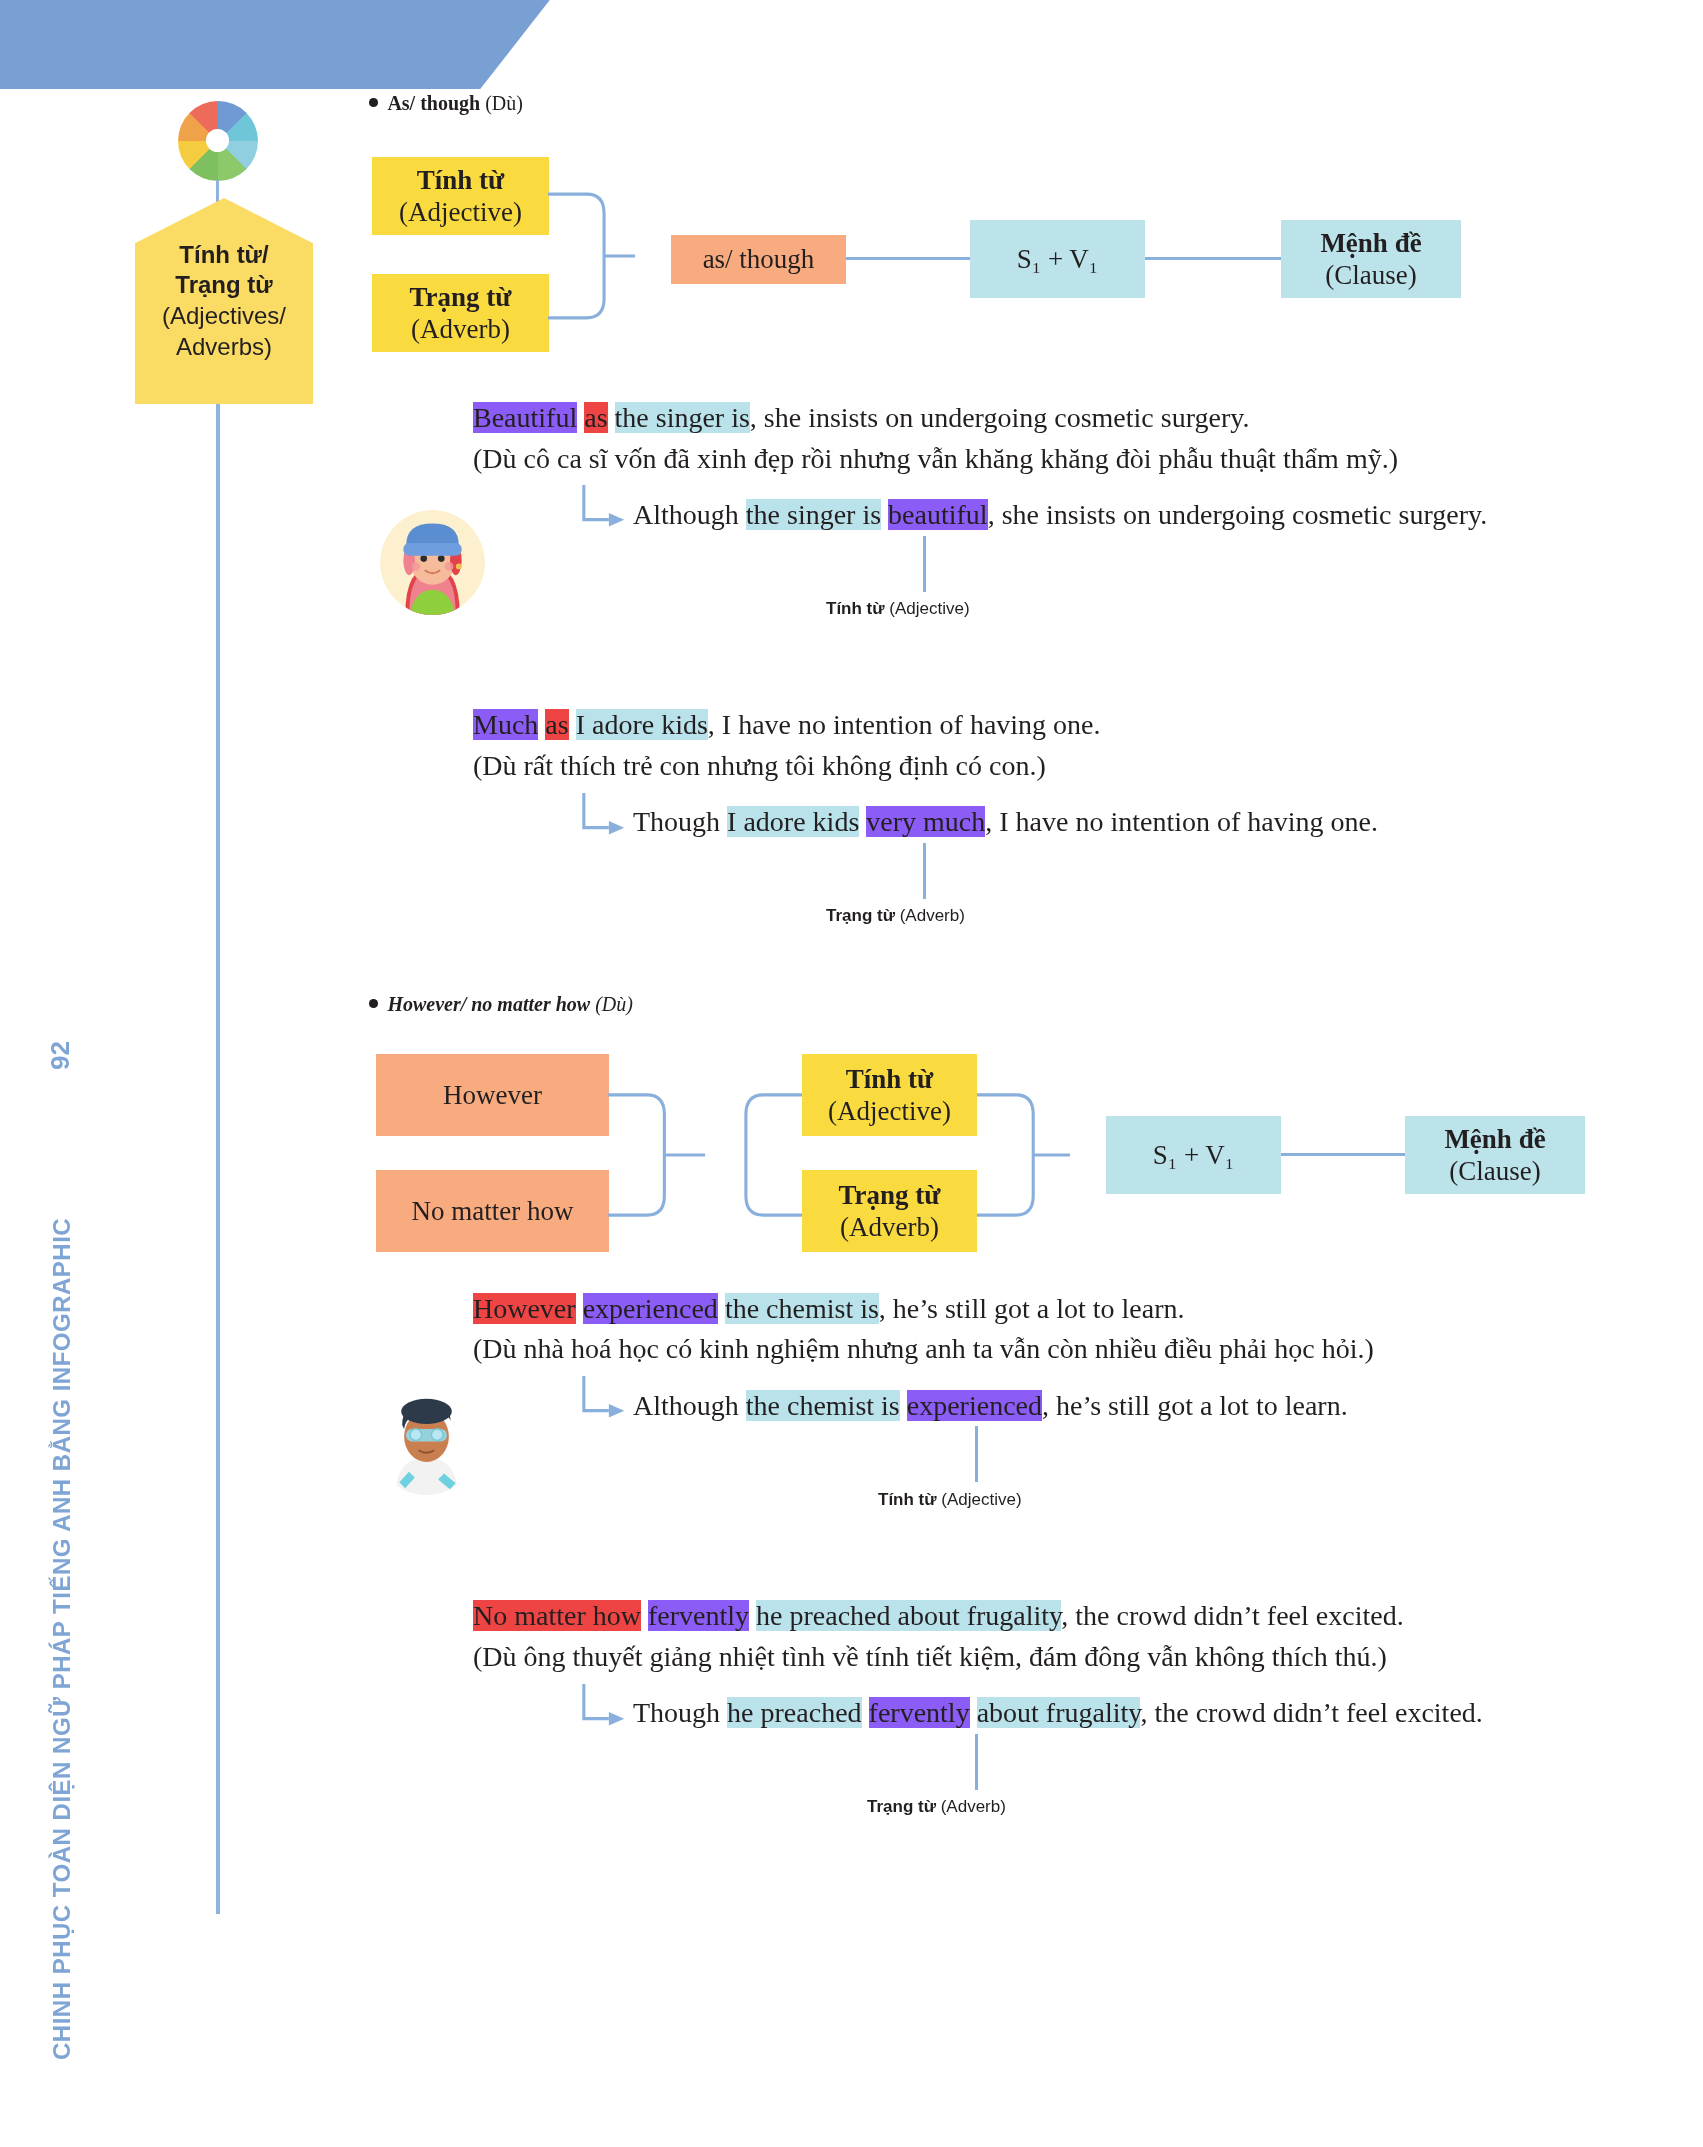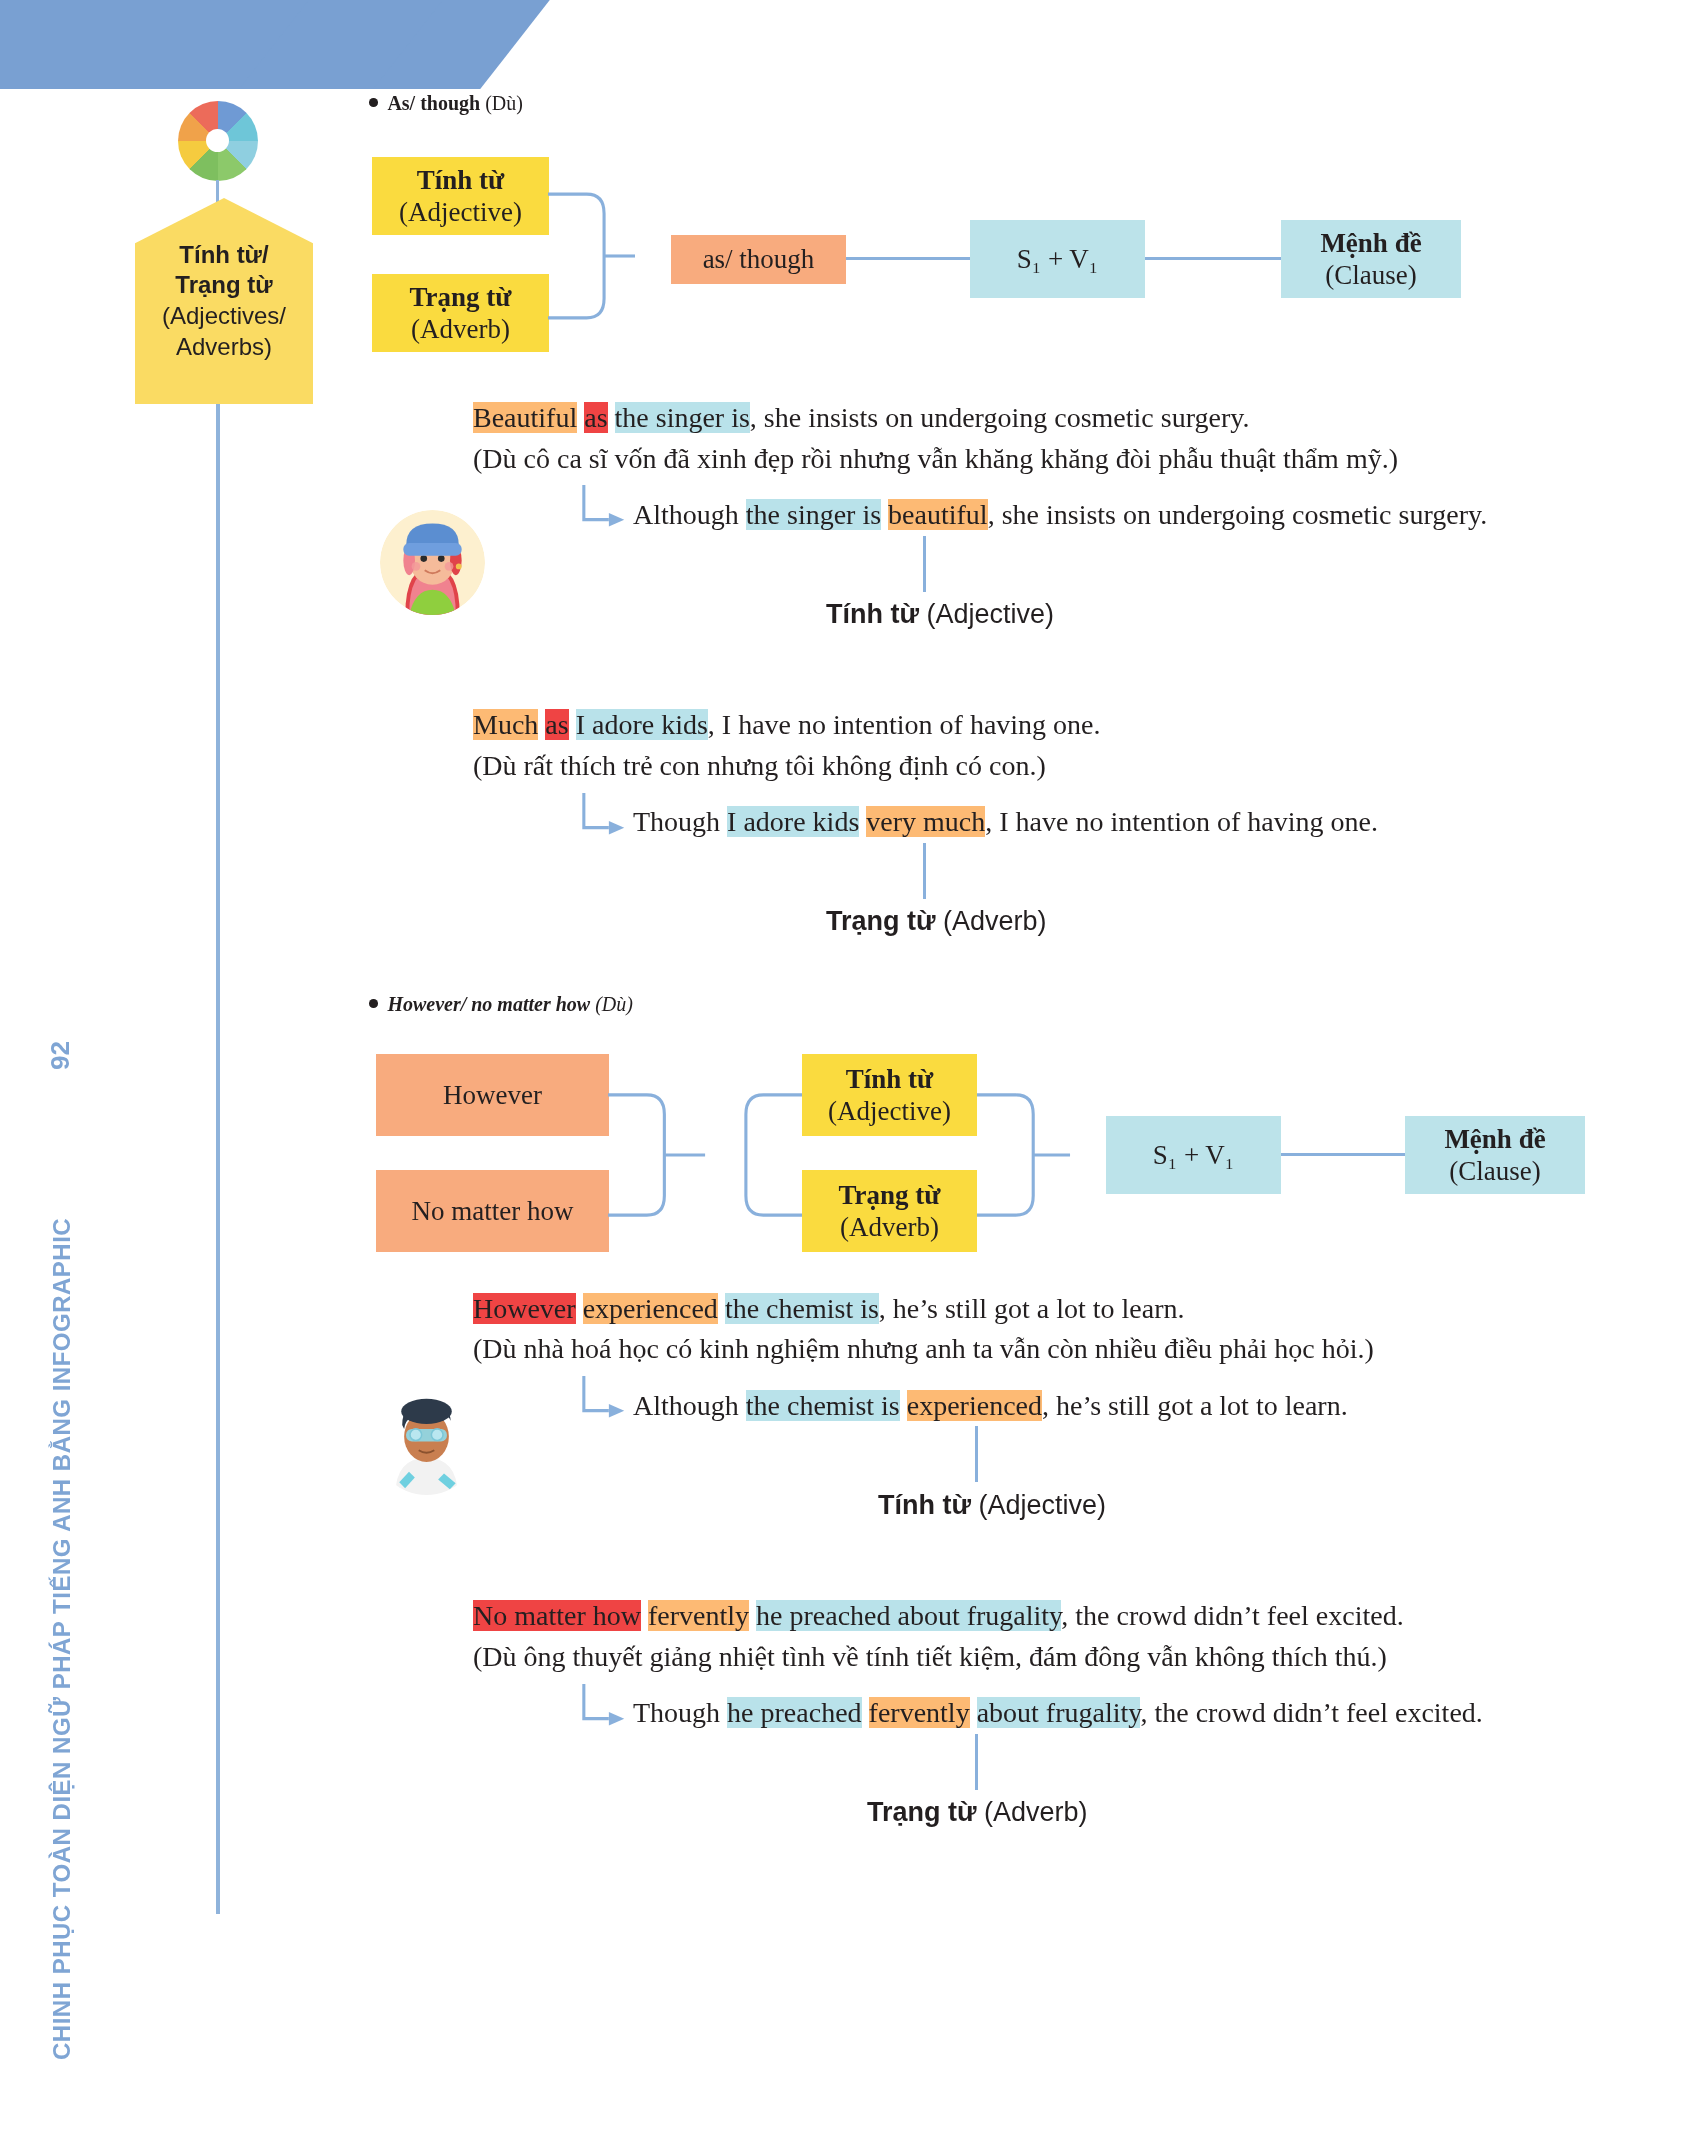--- a/index.html
+++ b/index.html
@@ -82,25 +82,25 @@
   .yel{background:#fadb3f;}
   .org{background:#f8ab7e;}
   .blu{background:#bce3ea;}
 
   .conn{position:absolute;background:#89b0dc;}
   svg.brace{position:absolute;overflow:visible;}
   svg.brace path{fill:none;stroke:#89b0dc;stroke-width:3.2;}
 
   
   .ex{position:absolute;font-size:28px;color:#231f20;line-height:1.42;white-space:nowrap;}
-  .hl-y{background:#fdba74;}
+  .hl-y{background:#8b5cf6;}
   .hl-o{background:#ef4444;}
   .hl-b{background:#b9e2ea;}
   .ex2{position:absolute;font-size:28px;color:#231f20;white-space:nowrap;}
-  .lbl{position:absolute;font-family:"Liberation Sans",sans-serif;font-size:27px;color:#231f20;white-space:nowrap;}
+  .lbl{position:absolute;font-family:"Liberation Sans",sans-serif;font-size:17px;color:#231f20;white-space:nowrap;}
   .lbl b{font-weight:bold;}
   .tick{position:absolute;width:2.9px;background:#89b0dc;}
   svg.arrow{position:absolute;overflow:visible;}
   svg.arrow path{fill:none;stroke:#89b0dc;stroke-width:3.2;}
   svg.arrow polygon{fill:#89b0dc;}
 
   
   .avatar{position:absolute;width:105px;height:105px;border-radius:50%;overflow:hidden;}
 </style>
 </head>

